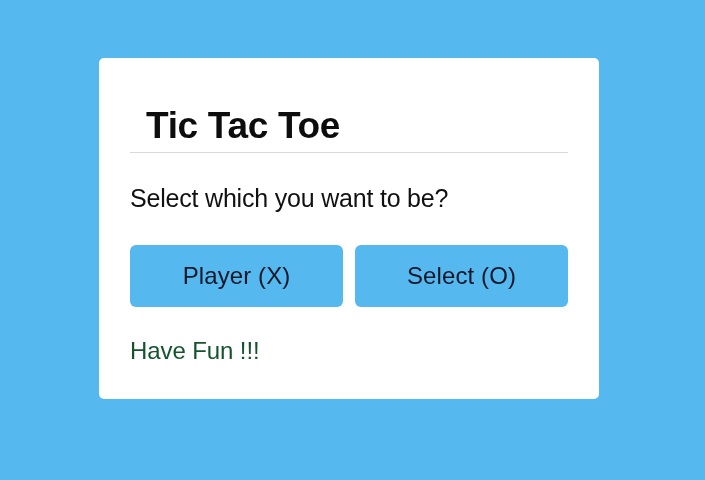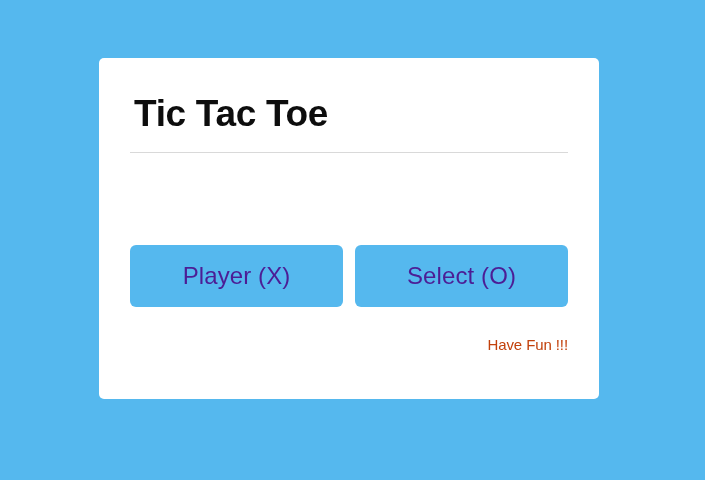--- a/index.html
+++ b/index.html
@@ -38,21 +38,21 @@
     left: 31px;
     top: 0;
     width: 438px;
     height: 100%;
   }
 
   #page-title {
     position: absolute;
     left: 0;
     top: 30px;
-    margin: 4px;
+    margin: 16px;
     font-size: 37px;
     font-weight: 700;
     letter-spacing: -0.3px;
     color: #0d0d0d;
     line-height: 1.18;
     white-space: nowrap;
     text-align: center;
   }
 
   #title-divider {
@@ -88,59 +88,60 @@
     align-items: stretch;
     gap: 12px;
   }
 
   .choice-button {
     flex: 1 1 0;
     height: 62px;
     background: #55b8ee;
     border: none;
     border-radius: 6px;
-    color: #4c1d95;
+    color: #0f172a;
     font-family: "Liberation Sans", sans-serif;
     font-size: 24px;
     font-weight: 400;
     letter-spacing: 0.1px;
     line-height: 62px;
     padding: 0;
     cursor: pointer;
     text-align: center;
     white-space: nowrap;
   }
 
   #footer-note {
     position: absolute;
     left: 0;
     top: 277px;
     width: 438px;
     margin: 0;
-    text-align: right;
-    font-size: 15px;
+    text-align: left;
+    font-size: 24px;
     font-weight: 400;
-    color: #c2410c;
+    color: #14532d;
     letter-spacing: -0.1px;
     line-height: 1.3;
     white-space: nowrap;
   }
 </style>
 </head>
 <body>
 
 <div id="app-root">
 
   <div id="game-card">
     <div id="card-inner">
 
       <h1 id="page-title">Tic Tac Toe</h1>
 
       <div id="title-divider"></div>
 
+      <p id="prompt-text">Select which you want to be?</p>
 
       <div id="choice-row">
         <button class="choice-button">Player (X)</button>
         <button class="choice-button">Select (O)</button>
       </div>
 
       <p id="footer-note">Have Fun !!!</p>
 
     </div>
   </div>

